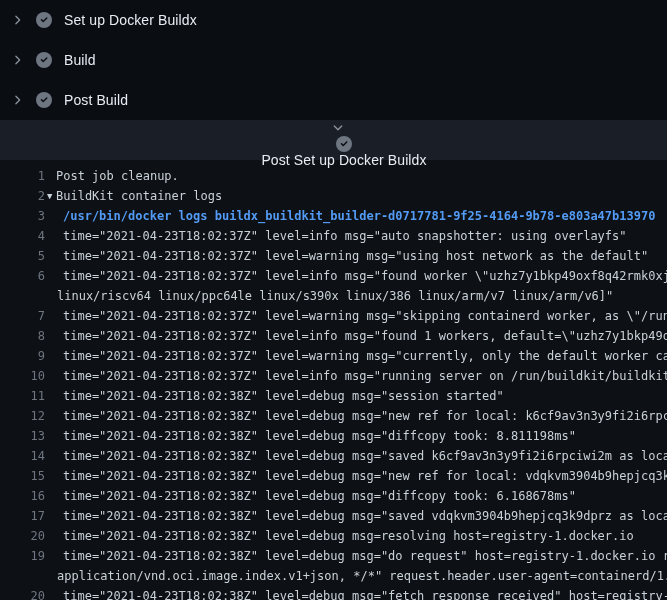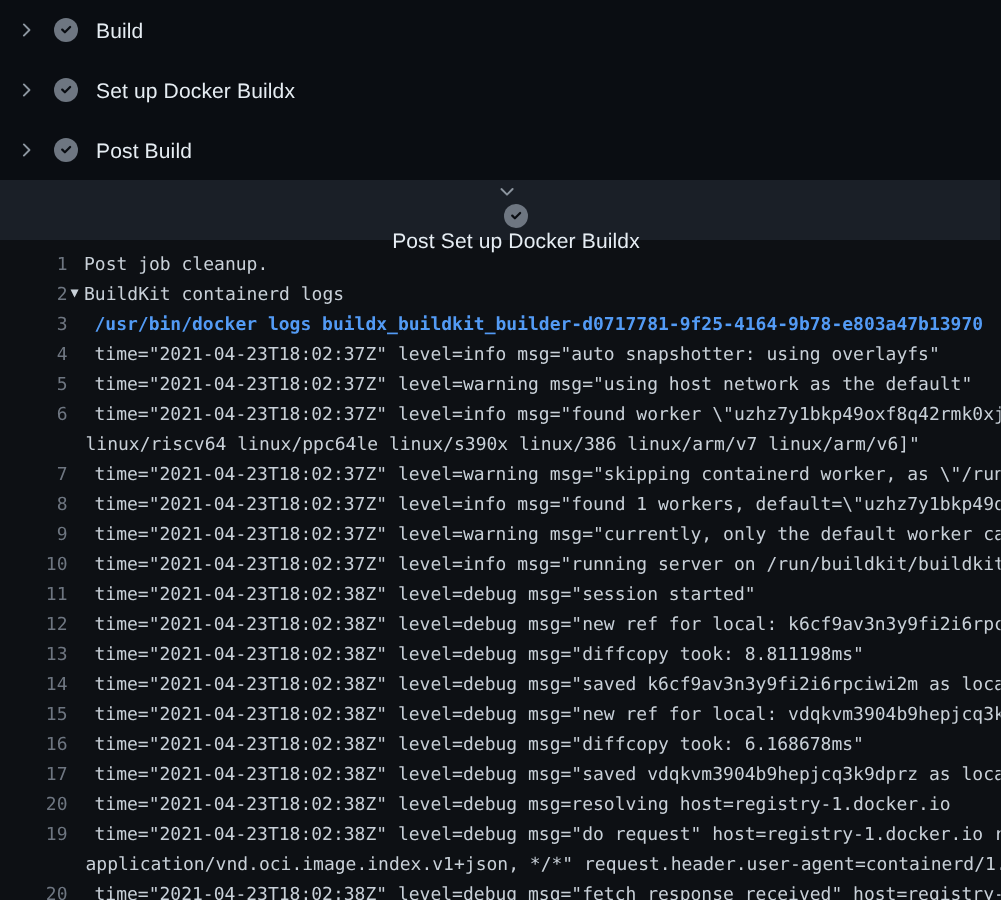--- a/index.html
+++ b/index.html
@@ -69,35 +69,35 @@
           <svg width="14" height="14" viewBox="0 0 16 16" fill="currentColor">
             <path d="M6.22 3.22a.75.75 0 0 1 1.06 0l4.25 4.25a.75.75 0 0 1 0 1.06l-4.25 4.25a.75.75 0 0 1-1.06-1.06L9.94 8 6.22 4.28a.75.75 0 0 1 0-1.06Z"></path>
           </svg>
         </span>
         <span class="check">
           <svg width="16" height="16" viewBox="0 0 16 16">
             <circle cx="8" cy="8" r="8" fill="#6e7681"></circle>
             <path fill="#0a0d12" d="M11.28 5.47a.75.75 0 0 1 0 1.06l-3.5 3.5a.75.75 0 0 1-1.06 0l-1.75-1.75a.75.75 0 1 1 1.06-1.06l1.22 1.22 2.97-2.97a.75.75 0 0 1 1.06 0Z"></path>
           </svg>
         </span>
-        <span class="title">Build</span>
+        <span class="title">Set up Docker Buildx</span>
       </div>
       <div class="step">
         <span class="chev">
           <svg width="14" height="14" viewBox="0 0 16 16" fill="currentColor">
             <path d="M6.22 3.22a.75.75 0 0 1 1.06 0l4.25 4.25a.75.75 0 0 1 0 1.06l-4.25 4.25a.75.75 0 0 1-1.06-1.06L9.94 8 6.22 4.28a.75.75 0 0 1 0-1.06Z"></path>
           </svg>
         </span>
         <span class="check">
           <svg width="16" height="16" viewBox="0 0 16 16">
             <circle cx="8" cy="8" r="8" fill="#6e7681"></circle>
             <path fill="#0a0d12" d="M11.28 5.47a.75.75 0 0 1 0 1.06l-3.5 3.5a.75.75 0 0 1-1.06 0l-1.75-1.75a.75.75 0 1 1 1.06-1.06l1.22 1.22 2.97-2.97a.75.75 0 0 1 1.06 0Z"></path>
           </svg>
         </span>
-        <span class="title">Set up Docker Buildx</span>
+        <span class="title">Build</span>
       </div>
       <div class="step">
         <span class="chev">
           <svg width="14" height="14" viewBox="0 0 16 16" fill="currentColor">
             <path d="M6.22 3.22a.75.75 0 0 1 1.06 0l4.25 4.25a.75.75 0 0 1 0 1.06l-4.25 4.25a.75.75 0 0 1-1.06-1.06L9.94 8 6.22 4.28a.75.75 0 0 1 0-1.06Z"></path>
           </svg>
         </span>
         <span class="check">
           <svg width="16" height="16" viewBox="0 0 16 16">
             <circle cx="8" cy="8" r="8" fill="#6e7681"></circle>
@@ -116,21 +116,21 @@
           <svg width="16" height="16" viewBox="0 0 16 16">
             <circle cx="8" cy="8" r="8" fill="#6e7681"></circle>
             <path fill="#0a0d12" d="M11.28 5.47a.75.75 0 0 1 0 1.06l-3.5 3.5a.75.75 0 0 1-1.06 0l-1.75-1.75a.75.75 0 1 1 1.06-1.06l1.22 1.22 2.97-2.97a.75.75 0 0 1 1.06 0Z"></path>
           </svg>
         </span>
         <span class="title">Post Set up Docker Buildx</span>
       </div>
     </div>
   <div class="log">
       <div class="row"><span class="num">1</span><span class="txt">Post job cleanup.</span></div>
-      <div class="row"><span class="num">2</span><span class="txt group"><span class="tri">▼</span><span>BuildKit containerd logs</span></span></div>
+      <div class="row"><span class="num">2</span><span class="txt group"><span class="tri">▼</span><span>BuildKit container logs</span></span></div>
       <div class="row"><span class="num">3</span><span class="txt cmd">/usr/bin/docker logs buildx_buildkit_builder-d0717781-9f25-4164-9b78-e803a47b13970</span></div>
       <div class="row"><span class="num">4</span><span class="txt indent">time="2021-04-23T18:02:37Z" level=info msg="auto snapshotter: using overlayfs"</span></div>
       <div class="row"><span class="num">5</span><span class="txt indent">time="2021-04-23T18:02:37Z" level=warning msg="using host network as the default"</span></div>
       <div class="row"><span class="num">6</span><span class="txt indent">time="2021-04-23T18:02:37Z" level=info msg="found worker \"uzhz7y1bkp49oxf8q42rmk0xj</span></div>
       <div class="row"><span class="num"></span><span class="txt wrap">linux/riscv64 linux/ppc64le linux/s390x linux/386 linux/arm/v7 linux/arm/v6]"</span></div>
       <div class="row"><span class="num">7</span><span class="txt indent">time="2021-04-23T18:02:37Z" level=warning msg="skipping containerd worker, as \"/run</span></div>
       <div class="row"><span class="num">8</span><span class="txt indent">time="2021-04-23T18:02:37Z" level=info msg="found 1 workers, default=\"uzhz7y1bkp49ox</span></div>
       <div class="row"><span class="num">9</span><span class="txt indent">time="2021-04-23T18:02:37Z" level=warning msg="currently, only the default worker ca</span></div>
       <div class="row"><span class="num">10</span><span class="txt indent">time="2021-04-23T18:02:37Z" level=info msg="running server on /run/buildkit/buildkitd</span></div>
       <div class="row"><span class="num">11</span><span class="txt indent">time="2021-04-23T18:02:38Z" level=debug msg="session started"</span></div>

